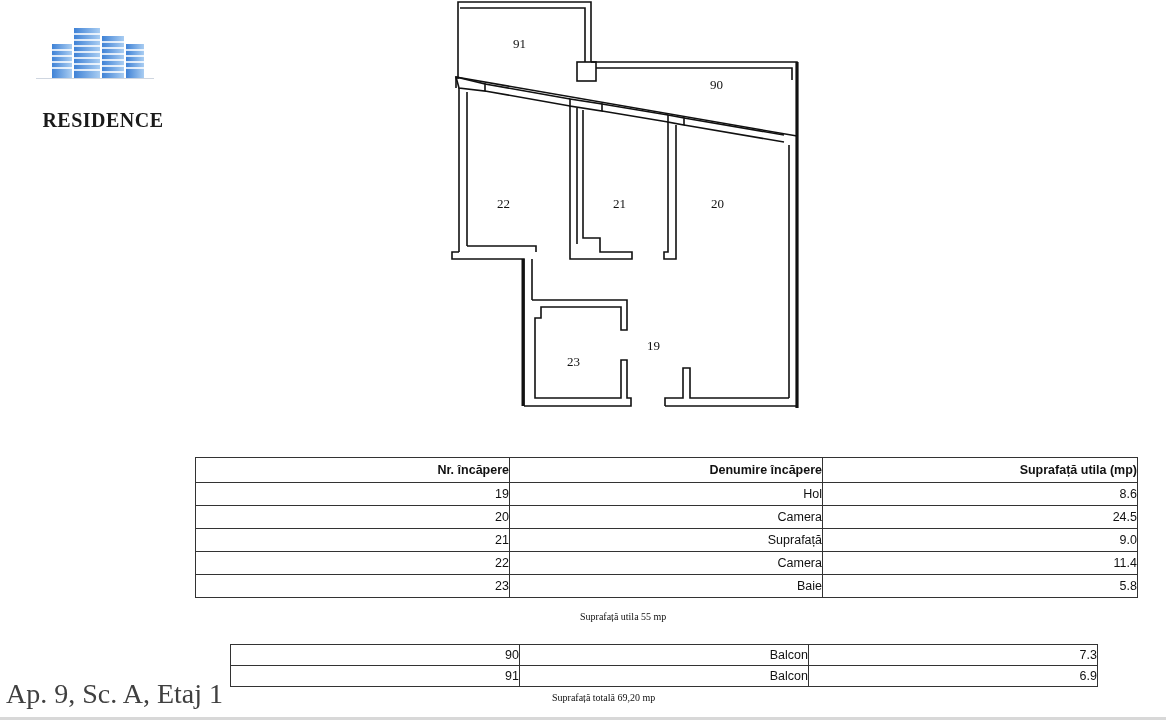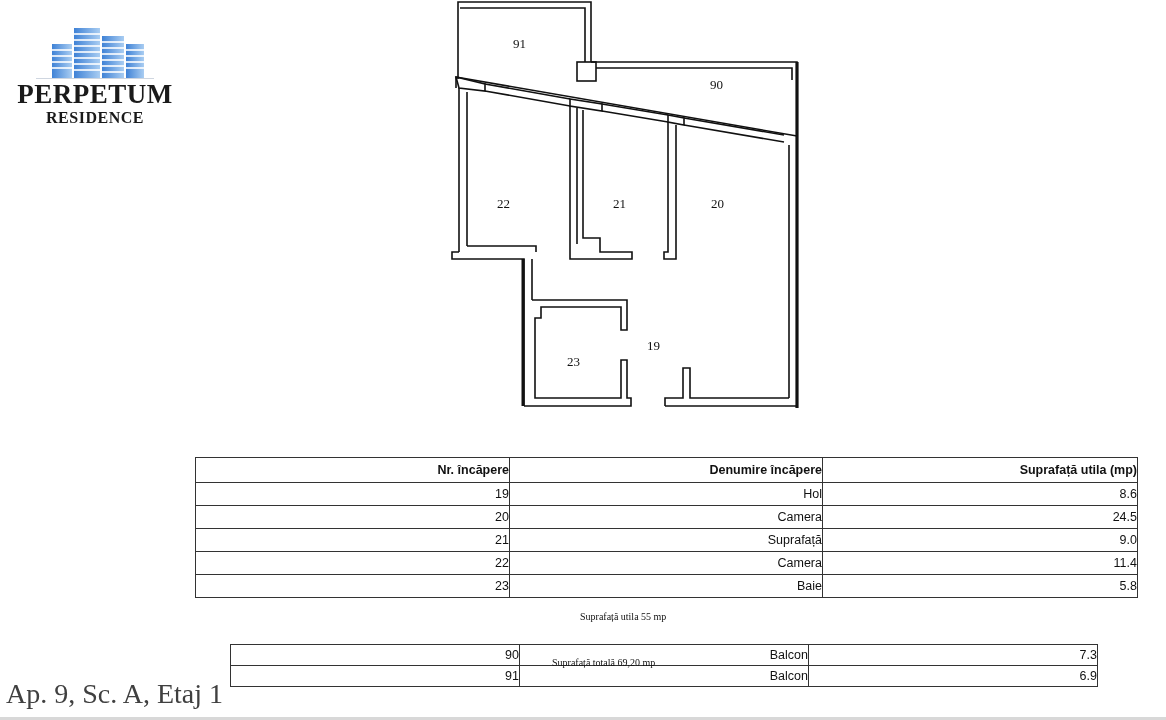--- a/index.html
+++ b/index.html
@@ -1,36 +1,36 @@
 <!DOCTYPE html>
 <html><head>
   <meta charset="utf-8">
   <style>
     html, body { margin: 0; padding: 0; background: #ffffff; }
     body { width: 1166px; height: 720px; position: relative; overflow: hidden; font-family: "Liberation Sans", sans-serif; color: #111; }
 
     .logo { position: absolute; left: 8px; top: 24px; width: 174px; height: 110px; }
     .logo svg.bldg { position: absolute; left: 30px; top: 0; }
     .logo .brand { position: absolute; left: 0; top: 56px; width: 174px; text-align: center; font-family: "Liberation Serif", serif; font-weight: bold; font-size: 27px; letter-spacing: 0.5px; color: #1a1a1a; line-height: 28px; }
-    .logo .sub { position: absolute; left: 0; top: 85px; width: 174px; text-align: center; font-family: "Liberation Serif", serif; font-weight: bold; font-size: 16px; letter-spacing: 0.5px; color: #1a1a1a; }
+    .logo .sub { position: absolute; left: 8px; top: 85px; width: 174px; text-align: center; font-family: "Liberation Serif", serif; font-weight: bold; font-size: 20px; letter-spacing: 0.5px; color: #1a1a1a; }
     .logo .rule { position: absolute; left: 28px; top: 54px; width: 118px; height: 1px; background: #cfd6e0; }
 
     .plan { position: absolute; left: 440px; top: 0; width: 380px; height: 420px; }
     .room-label { position: absolute; font-family: "Liberation Serif", serif; font-size: 13px; color: #111; }
 
     table.rooms { position: absolute; border-collapse: collapse; table-layout: fixed; font-size: 12.5px; }
     table.rooms td, table.rooms th { border: 1px solid #333; text-align: right; padding: 0; height: 22px; font-weight: normal; }
     table.rooms th { font-weight: bold; height: 24px; }
     #main-table { left: 195px; top: 457px; width: 942px; }
     #balcony-table { left: 230px; top: 644px; width: 867px; }
     #balcony-table td { height: 20px; }
 
     .summary { position: absolute; font-family: "Liberation Serif", serif; font-size: 10px; color: #111; }
     #useful-summary { left: 580px; top: 611px; }
-    #total-summary { left: 552px; top: 657px; }
+    #total-summary { left: 552px; top: 692px; }
 
     .apt-title { position: absolute; left: 6px; top: 678px; font-family: "Liberation Serif", serif; font-size: 28px; color: #404040; white-space: nowrap; }
     .footer-rule { position: absolute; left: 0; top: 717px; width: 1166px; height: 3px; background: #d8d8d8; }
   </style>
 </head>
 <body>
 
 <div class="logo">
   <svg class="bldg" width="114" height="54" viewBox="0 0 114 54">
     <defs>
@@ -66,21 +66,20 @@
         <line x1="64" y1="36" x2="86" y2="36"></line>
         <line x1="64" y1="42" x2="86" y2="42"></line>
         <line x1="64" y1="48" x2="86" y2="48"></line>
       <line x1="88" y1="26" x2="106" y2="26"></line>
         <line x1="88" y1="32" x2="106" y2="32"></line>
         <line x1="88" y1="38" x2="106" y2="38"></line>
         <line x1="88" y1="44" x2="106" y2="44"></line>
     </g>
   </svg>
   <div class="rule"></div>
-  <div class="brand">PERPETUM</div>
   <div class="sub">RESIDENCE</div>
 </div>
 
 <div class="plan">
   <svg width="380" height="420" viewBox="440 0 380 420">
     <g fill="none" stroke="#111" stroke-width="1.6" stroke-linejoin="miter">
 
       <polyline points="458,79 458,2 591,2 591,62"></polyline>
       <polyline points="460,8 585,8 585,62"></polyline>
       <rect x="577" y="62" width="19" height="19"></rect>

